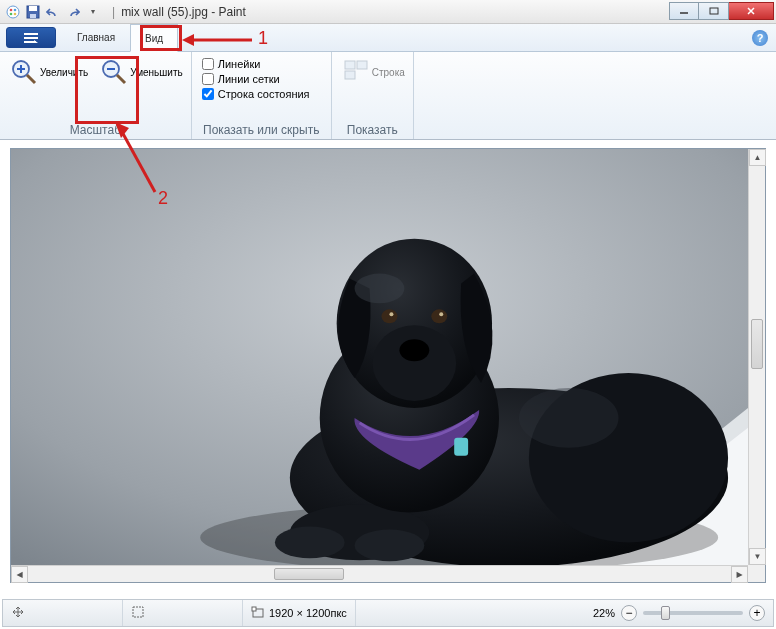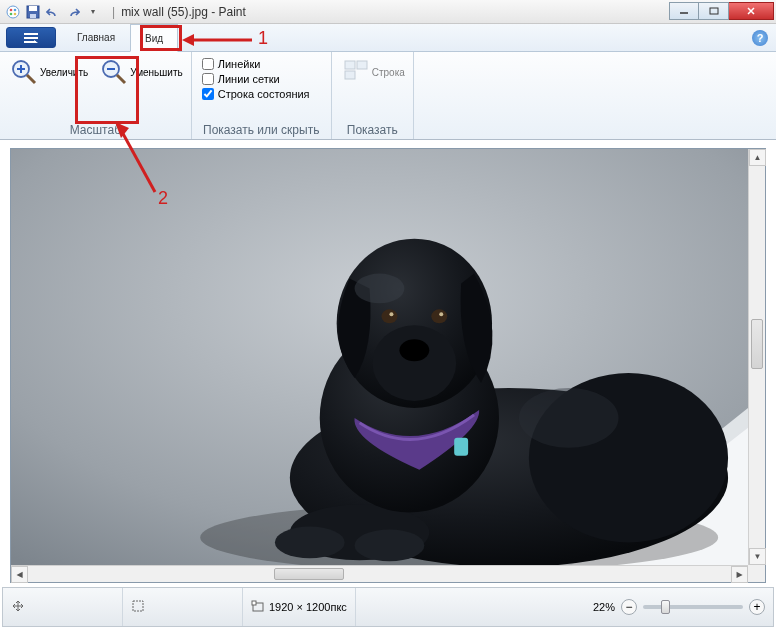--- a/index.html
+++ b/index.html
@@ -42,21 +42,21 @@
 .canvas { position: absolute; inset: 0 17px 17px 0; overflow: hidden; background: #9ba0a5; }
 .dog-scene { position: absolute; inset: 0; }
 .scrollbar-v { position: absolute; right: 0; top: 0; bottom: 17px; width: 17px; background: #f0f0f0; border-left: 1px solid #d0d0d0; }
 .scrollbar-h { position: absolute; left: 0; right: 17px; bottom: 0; height: 17px; background: #f0f0f0; border-top: 1px solid #d0d0d0; display: flex; align-items: center; }
 .sb-btn { width: 17px; height: 17px; background: #f4f4f4; border: 1px solid #c8c8c8; display: flex; align-items: center; justify-content: center; font-size: 8px; color: #555; }
 .sb-track { flex: 1; position: relative; height: 100%; }
 .sb-thumb { position: absolute; background: linear-gradient(#e8e8e8,#d4d4d4); border: 1px solid #b0b0b0; border-radius: 2px; }
 .scroll-corner { position: absolute; right: 0; bottom: 0; width: 17px; height: 17px; background: #f0f0f0; }
 
 
-.statusbar { position: absolute; left: 2px; right: 2px; bottom: 2px; height: 40px; background: linear-gradient(#f6f8fa,#e4e9ee); border: 1px solid #c0c8d0; display: flex; align-items: center; font-size: 11px; }
+.statusbar { position: absolute; left: 2px; right: 2px; bottom: 2px; height: 28px; background: linear-gradient(#f6f8fa,#e4e9ee); border: 1px solid #c0c8d0; display: flex; align-items: center; font-size: 11px; }
 .status-cell { display: flex; align-items: center; gap: 4px; padding: 0 8px; height: 100%; border-right: 1px solid #d0d8e0; }
 .status-cell.icononly { width: 120px; justify-content: flex-start; }
 .status-spacer { flex: 1; }
 .zoom-area { display: flex; align-items: center; gap: 6px; padding: 0 8px; }
 .zoom-btn { width: 16px; height: 16px; border: 1px solid #a0a8b0; border-radius: 8px; display: flex; align-items: center; justify-content: center; font-size: 12px; cursor: pointer; background: #f8f8f8; }
 .slider { width: 100px; height: 4px; background: #c0c8d0; border-radius: 2px; position: relative; }
 .slider-thumb { position: absolute; top: -5px; left: 18px; width: 9px; height: 14px; background: linear-gradient(#f8f8f8,#d8d8d8); border: 1px solid #909098; border-radius: 2px; }
 
 
 .annot { position: absolute; pointer-events: none; }

